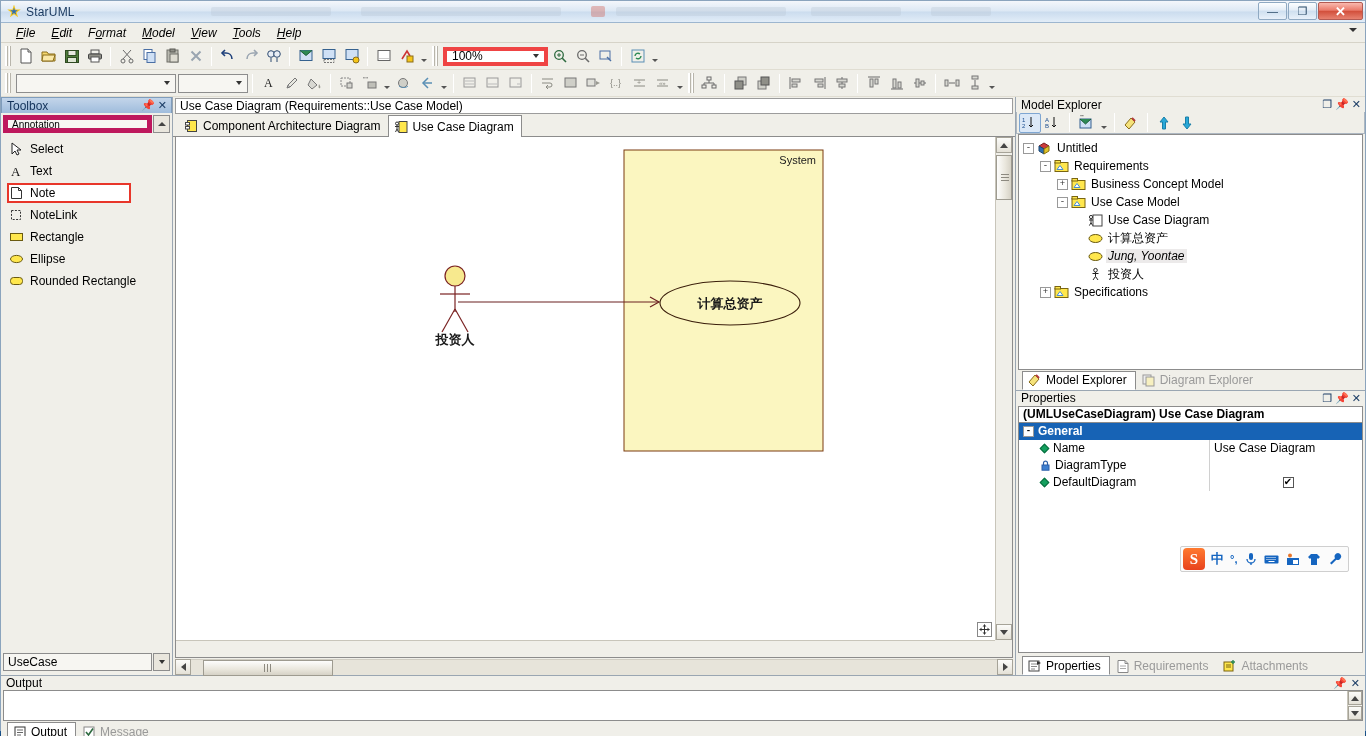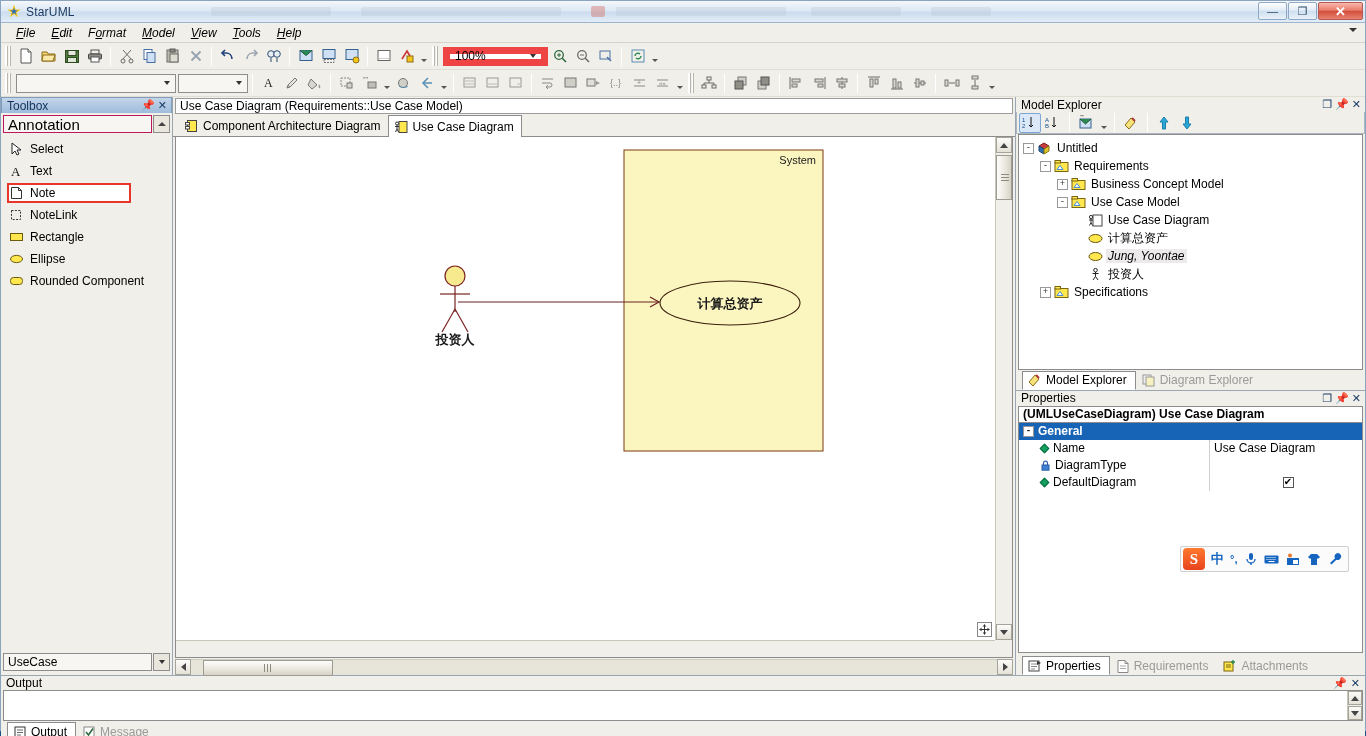--- a/index.html
+++ b/index.html
@@ -66,21 +66,21 @@
     background:repeating-linear-gradient(90deg,#fff 0 1px,#b8b5ab 1px 2px,transparent 2px 3px);
     border-left:1px solid #fff;flex:none;}
   .tsep{width:1px;height:19px;background:#c8c5ba;margin:0 4px;flex:none;
     border-right:1px solid #fff;}
   .tbtn{width:23px;height:22px;display:flex;align-items:center;justify-content:center;flex:none;
     border:1px solid transparent;border-radius:2px;}
   .tarrow{width:11px;height:22px;display:flex;align-items:flex-end;justify-content:center;
     padding-bottom:5px;flex:none;}
   .tarrow i{width:0;height:0;border-left:3px solid transparent;border-right:3px solid transparent;
     border-top:3px solid #555;display:block;}
-  .zoom-combo{width:105px;height:19px;border:7px solid #ef4444;background:#fff;
+  .zoom-combo{width:105px;height:19px;border:4px solid #ef4444;background:#fff;
     display:flex;align-items:center;padding-left:5px;font-size:12px;margin-left:2px;flex:none;}
   .zoom-combo .cb-arrow{margin-left:auto;width:16px;height:17px;display:flex;
     align-items:center;justify-content:center;}
   .cbtri{width:0;height:0;border-left:3.5px solid transparent;border-right:3.5px solid transparent;
     border-top:4px solid #333;}
   .combo-blank{width:160px;height:19px;border:1px solid #8d8d8d;background:#f7f6f2;
     display:flex;align-items:center;flex:none;margin-left:2px;}
   .combo-blank.small{width:70px;}
   .combo-blank .cb-arrow{margin-left:auto;width:16px;height:17px;display:flex;
     align-items:center;justify-content:center;}
@@ -90,22 +90,22 @@
 
   
   .dock-left{width:172px;background:#f0efe9;display:flex;flex-direction:column;
     border-right:1px solid #9aa6b2;}
   .dock-title{height:16px;display:flex;align-items:center;padding:0 2px 0 5px;
     background:linear-gradient(180deg,#c3d5ea 0%,#9fbcdc 100%);
     border:1px solid #7f9cbb;border-bottom:none;font-size:12px;color:#13325a;}
   .dock-title .dt-btns{margin-left:auto;display:flex;gap:3px;align-items:center;padding-right:2px;}
   .dt-btn{font-size:11px;color:#1b3d66;line-height:1;cursor:default;}
   .tb-group{height:20px;margin:1px 2px 0 2px;display:flex;align-items:center;}
-  .tb-group .lbl{flex:1;height:18px;border:1px solid #be185d;background:#f7f6f2;
-    display:flex;align-items:center;padding-left:4px;font-size:15px;}
+  .tb-group .lbl{flex:1;height:18px;border:5px solid #be185d;background:#f7f6f2;
+    display:flex;align-items:center;padding-left:4px;font-size:10px;}
   .tb-group .up{width:17px;height:18px;border:1px solid #8d8d8d;background:#e9e6dd;
     display:flex;align-items:center;justify-content:center;margin-left:1px;}
   .uptri{width:0;height:0;border-left:4px solid transparent;border-right:4px solid transparent;
     border-bottom:4px solid #444;}
   .tb-list{flex:1;background:#f0efe9;padding-top:4px;position:relative;}
   .tb-row{height:22px;display:flex;align-items:center;padding-left:8px;gap:6px;font-size:12px;position:relative;}
   .tb-row.sel{}
   .tb-row .hl{position:absolute;left:6px;top:1px;width:124px;height:20px;
     border:2px solid #e8362a;background:#fff;}
   .tb-row .ic,.tb-row .tx{position:relative;z-index:2;}
@@ -709,21 +709,21 @@
               </span>
             <span class="tx">Ellipse</span>
           </div>
 
           <div class="tb-row">
             <span class="ic">
               <svg width="13" height="14">
                   <rect x="0.5" y="3.5" width="12" height="7" rx="3" fill="#ffe74d" stroke="#6a5a10"></rect>
                 </svg>
               </span>
-            <span class="tx">Rounded Component</span>
+            <span class="tx">Rounded Rectangle</span>
           </div>
         </div>
         <div class="tb-bottom">
           <div class="lbl">UseCase</div>
           <div class="dn">
               <i class="cbtri"></i>
             </div>
         </div>
       </div>
 

